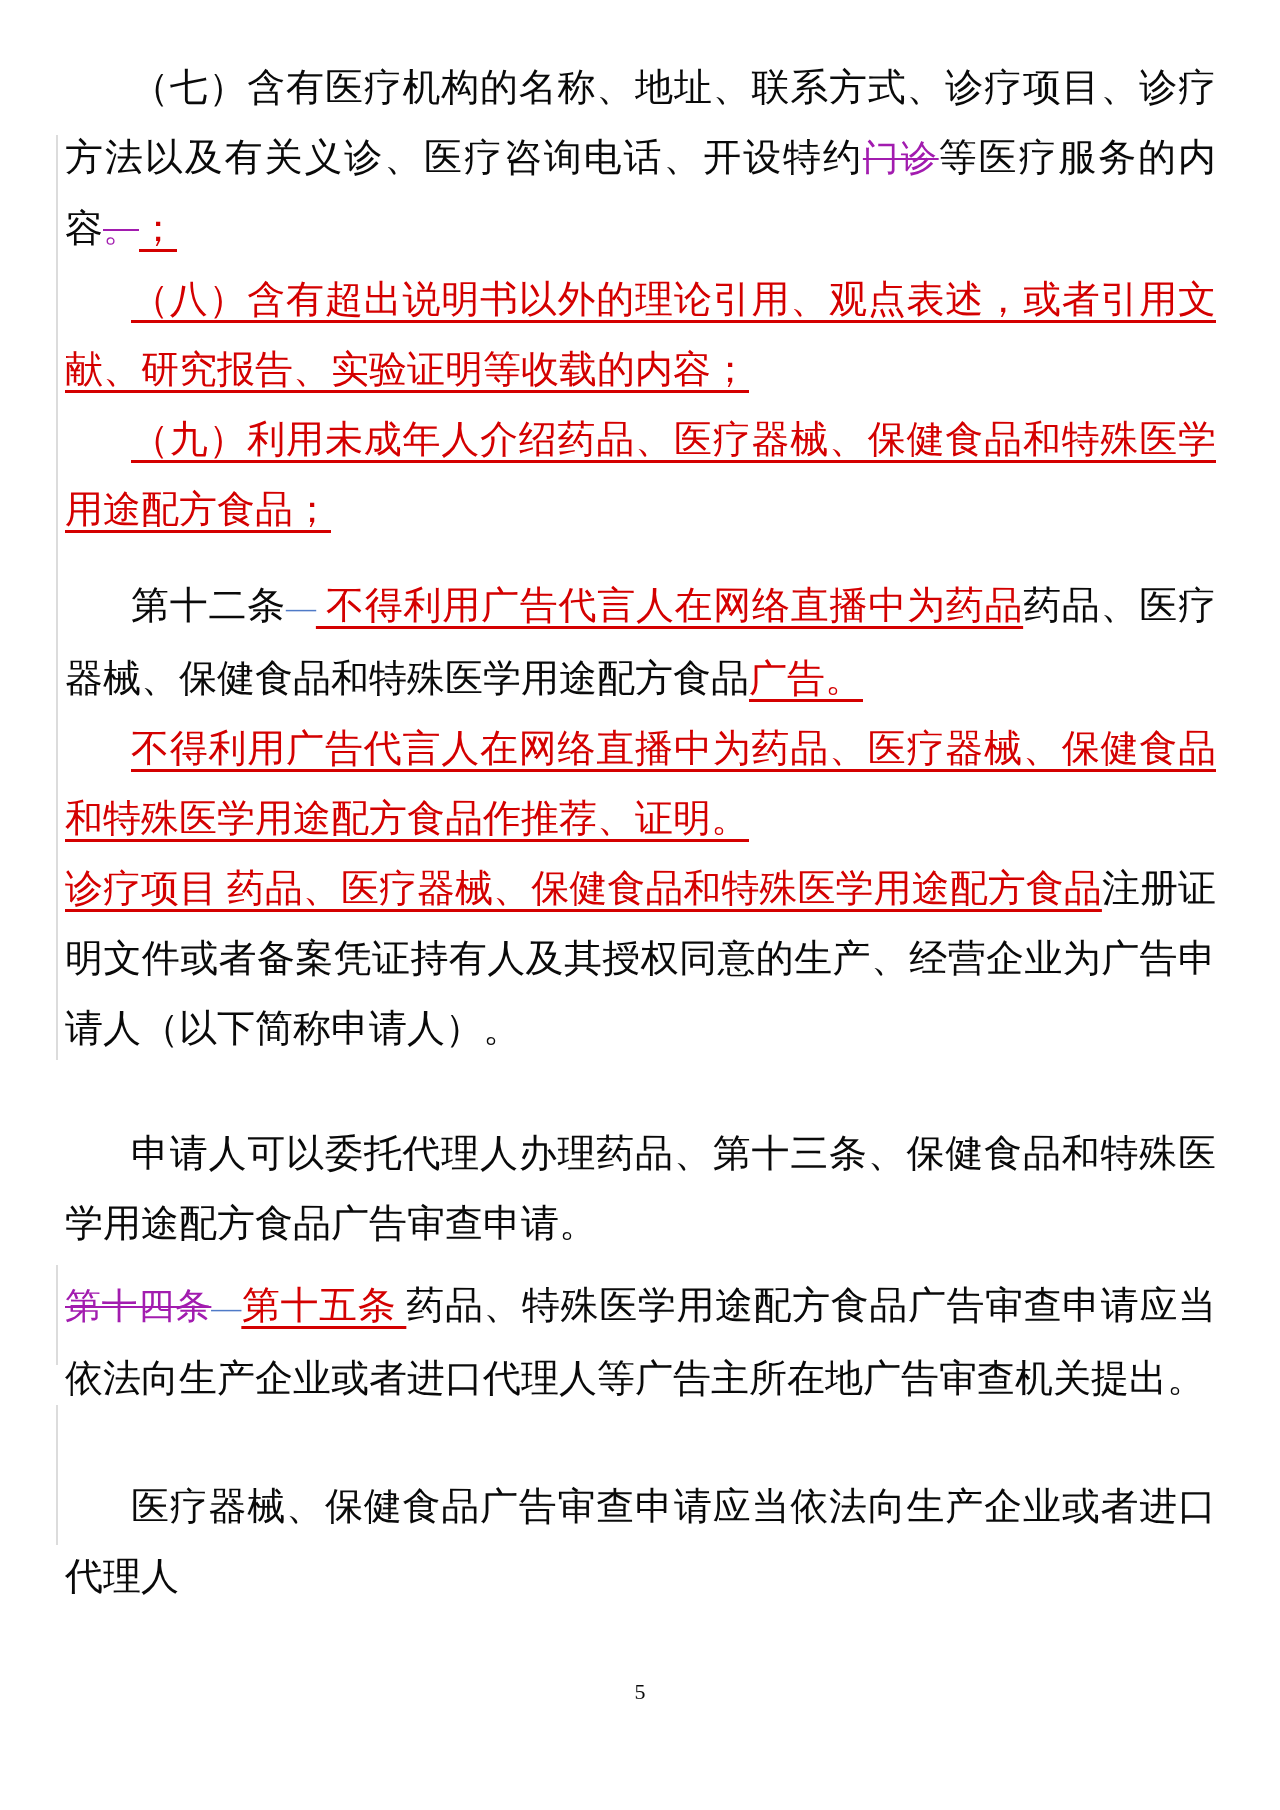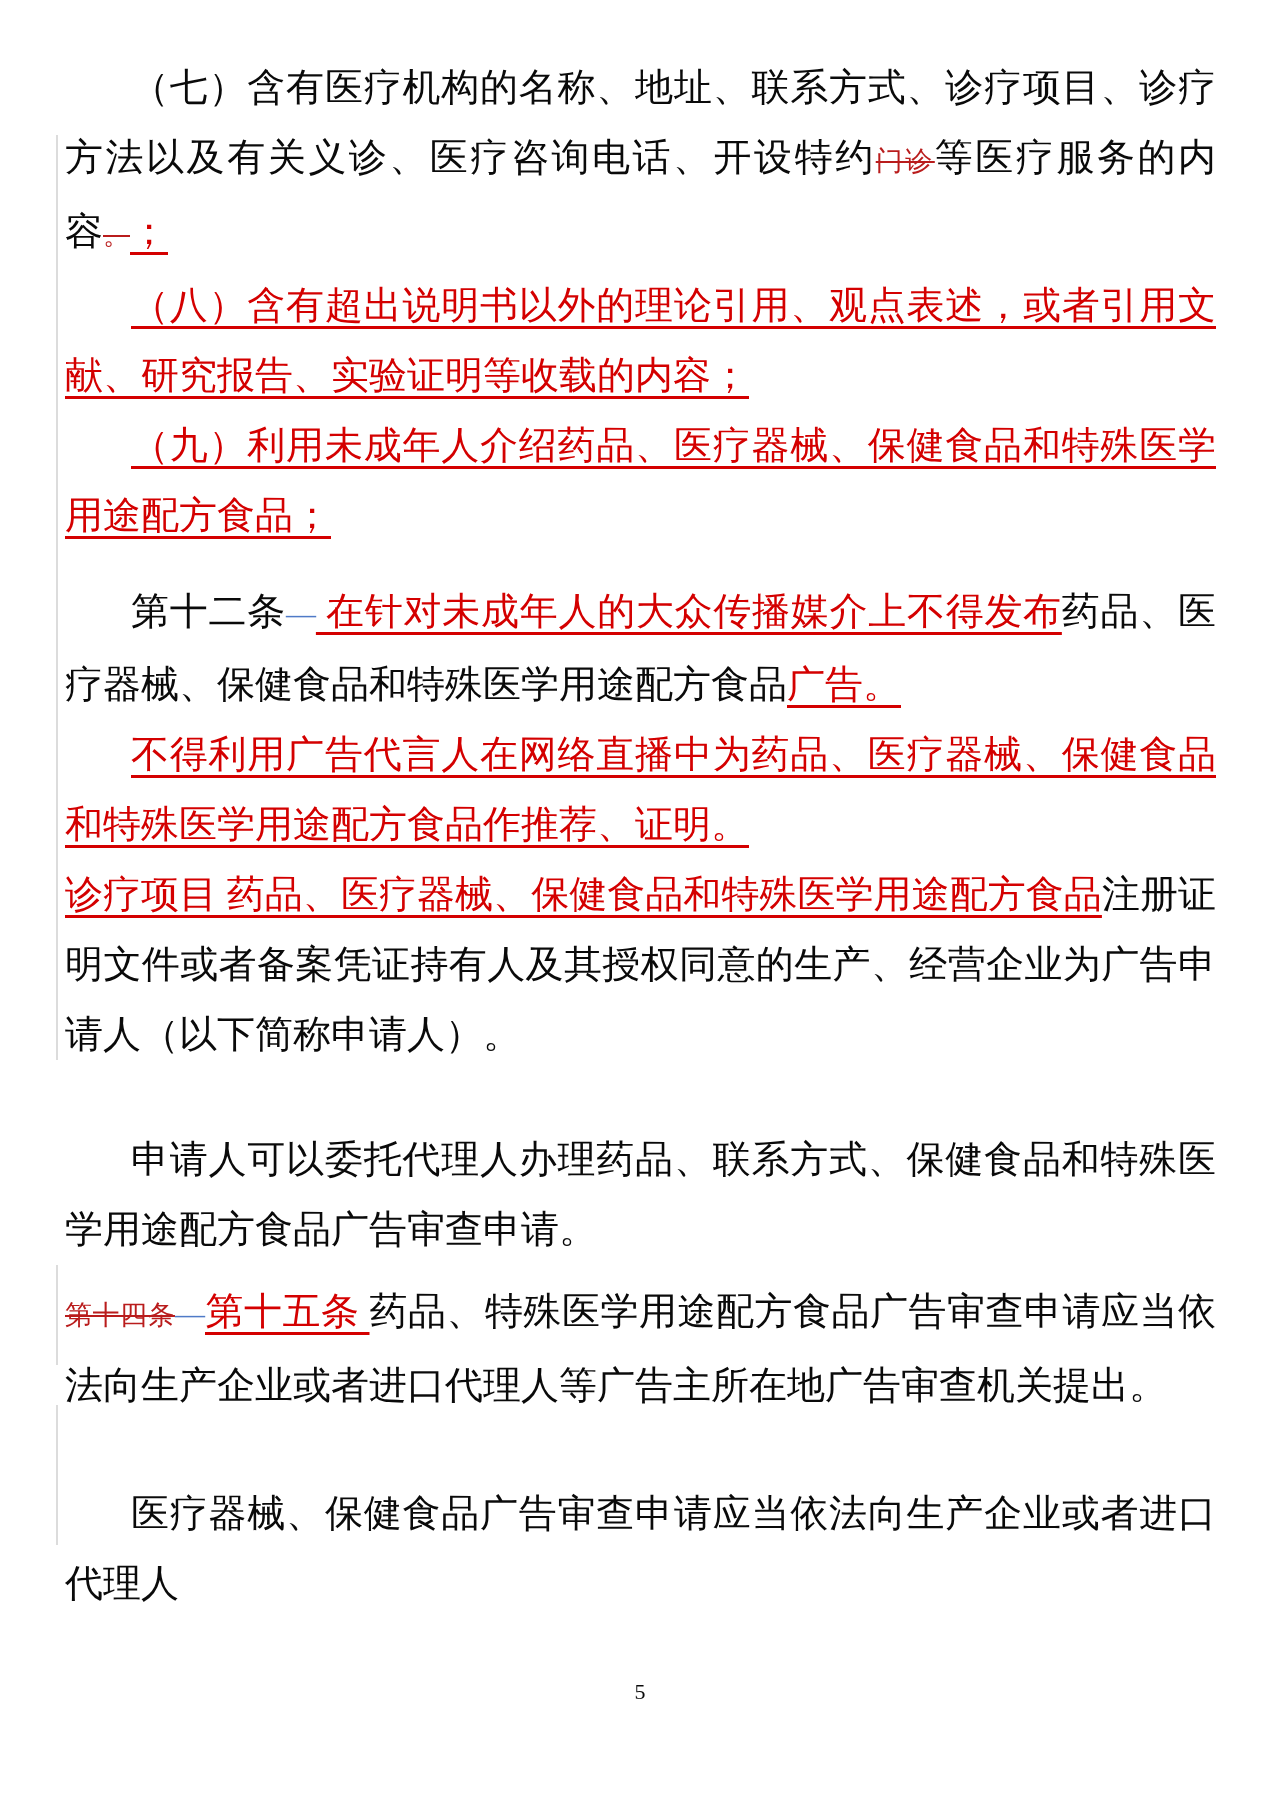--- a/index.html
+++ b/index.html
@@ -24,24 +24,24 @@
   p.mt-delegate{margin-top:55px;}
   p.mt-article15{margin-top:12px;}
   p.mt-device{margin-top:58px;}
   .ins{
     color:#d40000;
     text-decoration:underline;
     text-decoration-thickness:2.5px;
     text-underline-offset:8px;
   }
   .del{
-    color:#b91c1c;
+    color:#a21caf;
     text-decoration:line-through;
     text-decoration-thickness:2px;
-    font-size:27px;
+    font-size:36px;
   }
   .del-dash{
     color:#4f7ac7;
     font-size:30px;
   }
   .change-bar{
     position:absolute;
     left:56px;
     width:2px;
     background:#dcdcdc;
@@ -67,28 +67,28 @@
 
 <div class="doc">
 
   <p class="para indent"><span>（七）含有医疗机构的名称、地址、联系方式、诊疗项目、诊疗方法以及有关义诊、医疗咨询电话、开设特约</span><span class="del">门诊</span><span>等医疗服务的内容</span><span class="del">。</span><span class="ins">；</span></p>
 
   <p class="para indent"><span class="ins">（八）含有超出说明书以外的理论引用、观点表述，或者引用文献、研究报告、实验证明等收载的内容；</span></p>
 
   <p class="para indent"><span class="ins">（九）利用未成年人介绍药品、医疗器械、保健食品和特殊医学用途配方食品；</span></p>
 
 
-  <p class="para indent mt-article12"><span>第十二条</span><span class="del-dash">—</span><span class="ins"> 在针对未成年人的大众传播媒介上不得发布</span><span>药品、医疗器械、保健食品和特殊医学用途配方食品</span><span class="ins">广告。</span></p>
+  <p class="para indent mt-article12"><span>第十二条</span><span class="del-dash">—</span><span class="ins"> 不得利用广告代言人在网络直播中为药品</span><span>药品、医疗器械、保健食品和特殊医学用途配方食品</span><span class="ins">广告。</span></p>
 
 
   <p class="para indent"><span class="ins">不得利用广告代言人在网络直播中为药品、医疗器械、保健食品和特殊医学用途配方食品作推荐、证明。</span></p>
 
   <p class="para"><span class="ins">诊疗项目 药品、医疗器械、保健食品和特殊医学用途配方食品</span><span>注册证明文件或者备案凭证持有人及其授权同意的生产、经营企业为广告申请人（以下简称申请人）。</span></p>
 
-  <p class="para indent mt-delegate"><span>申请人可以委托代理人办理药品、联系方式、保健食品和特殊医学用途配方食品广告审查申请。</span></p>
+  <p class="para indent mt-delegate"><span>申请人可以委托代理人办理药品、第十三条、保健食品和特殊医学用途配方食品广告审查申请。</span></p>
 
   <p class="para mt-article15"><span class="del">第十四条</span><span class="del-dash">—</span><span class="ins">第十五条 </span><span>药品、特殊医学用途配方食品广告审查申请应当依法向生产企业或者进口代理人等广告主所在地广告审查机关提出。</span></p>
 
   <p class="para indent mt-device"><span>医疗器械、保健食品广告审查申请应当依法向生产企业或者进口代理人</span></p>
 
 </div>
 
 <div class="page-footer">5</div>
 
 </body></html>

